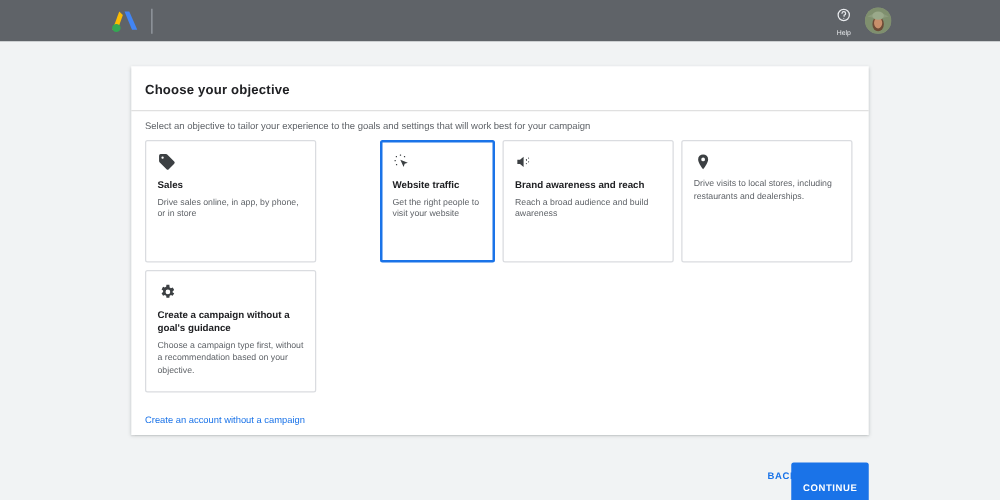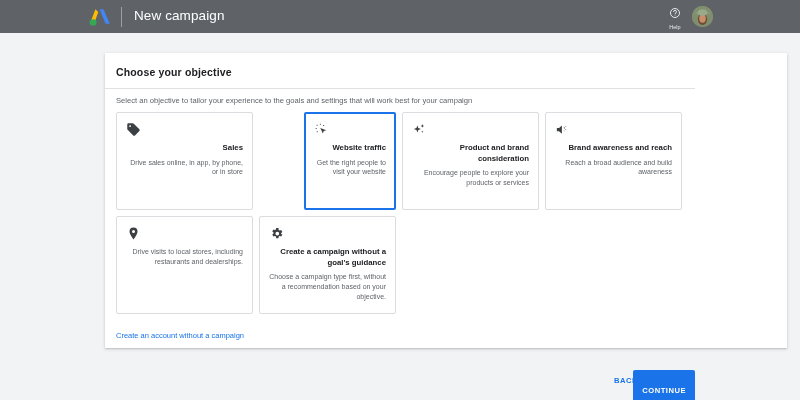--- a/index.html
+++ b/index.html
@@ -37,24 +37,23 @@
   .avatar {
     position: absolute; left: 692px; top: 6px;
     width: 21px; height: 21px; border-radius: 50%;
     overflow: hidden; background: #8a9a7b; cursor: pointer;
   }
   .avatar svg { display: block; }
 
   
   .card {
     position: absolute; left: 105px; top: 53px;
-    width: 682px; height: 295px;
+    width: 590px; height: 295px;
     background: #ffffff;
     box-shadow: 0 1px 3px rgba(60,64,67,.22), 0 1px 1px rgba(60,64,67,.10);
-    text-align: right;
   }
   .card-title {
     position: absolute; left: 11px; top: 13px;
     font-size: 10.5px; font-weight: bold; color: #202124;
     letter-spacing: .15px;
   }
   .card-rule {
     position: absolute; left: 0; top: 35px;
     width: 590px; height: 1px; background: #e0e0e0;
   }
@@ -127,21 +126,20 @@
 
 <div class="topbar">
   <div class="logo-wrap">
     <svg width="22" height="20" viewBox="0 0 22 20" xmlns="http://www.w3.org/2000/svg">
       <path d="M7.4 2.2 L2.0 16.8 h4.1 L10.3 5.0 Z" fill="#fbbc04"></path>
       <path d="M11.6 2.2 L17.6 16.8 h4.2 L15.4 2.2 Z" fill="#4285f4"></path>
       <ellipse cx="5.1" cy="15.4" rx="3.4" ry="3.2" fill="#34a853"></ellipse>
     </svg>
   </div>
   <div class="bar-divider"></div>
-  <div class="bar-title">New campaign</div>
 
   <div class="help-block">
     <span class="h-icon">
       <svg width="12" height="12" viewBox="0 0 24 24" fill="none" stroke="#e8eaed" stroke-width="2">
         <circle cx="12" cy="12" r="9"></circle>
         <path d="M9.2 9.2a2.9 2.9 0 1 1 3.4 3.2v1.4" stroke-linecap="round"></path>
         <circle cx="12" cy="17.2" r="0.9" fill="#e8eaed" stroke="none"></circle>
       </svg>
     </span>
     <span class="help-label">Help</span>
@@ -184,31 +182,20 @@
           <rect x="9.4" y="2.6" width="1.6" height="1.6" rx=".3"></rect>
           <rect x="14.6" y="4.6" width="1.6" height="1.6" rx=".3"></rect>
           <rect x="2.6" y="9.6" width="1.6" height="1.6" rx=".3"></rect>
           <rect x="4.4" y="14.6" width="1.6" height="1.6" rx=".3"></rect>
         </svg>
       </div>
       <div class="tile-title">Website traffic</div>
       <div class="tile-desc">Get the right people to visit your website</div>
     </div>
 
-    <div class="tile">
-      <div class="tile-icon">
-        <svg width="15" height="15" viewBox="0 0 24 24" fill="#3c4043">
-          <path d="M8.6 5.4 10.1 9.6 14.3 11.1 10.1 12.6 8.6 16.8 7.1 12.6 2.9 11.1 7.1 9.6Z"></path>
-          <path d="M16.6 3.2 17.4 5.4 19.6 6.2 17.4 7 16.6 9.2 15.8 7 13.6 6.2 15.8 5.4Z"></path>
-          <path d="M16.4 13.6 16.9 15 18.3 15.5 16.9 16 16.4 17.4 15.9 16 14.5 15.5 15.9 15Z"></path>
-        </svg>
-      </div>
-      <div class="tile-title">Product and brand consideration</div>
-      <div class="tile-desc">Encourage people to explore your products or services</div>
-    </div>
 
     <div class="tile">
       <div class="tile-icon">
         <svg width="15" height="15" viewBox="0 0 24 24" fill="#3c4043">
           <path d="M3 9.4v5.2h3.4L11 18.6V5.4L6.4 9.4Z"></path>
           <path d="M14.2 8.4a.9.9 0 0 1 0 1.3.9.9 0 0 1 0 1.3.9.9 0 0 0 0-2.6Z"></path>
           <rect x="13.8" y="8.6" width="1.5" height="1.5" rx=".75"></rect>
           <rect x="16.6" y="6.4" width="1.5" height="1.5" rx=".75"></rect>
           <rect x="16.6" y="11.2" width="1.5" height="1.5" rx=".75"></rect>
           <rect x="13.8" y="13.4" width="1.5" height="1.5" rx=".75"></rect>

